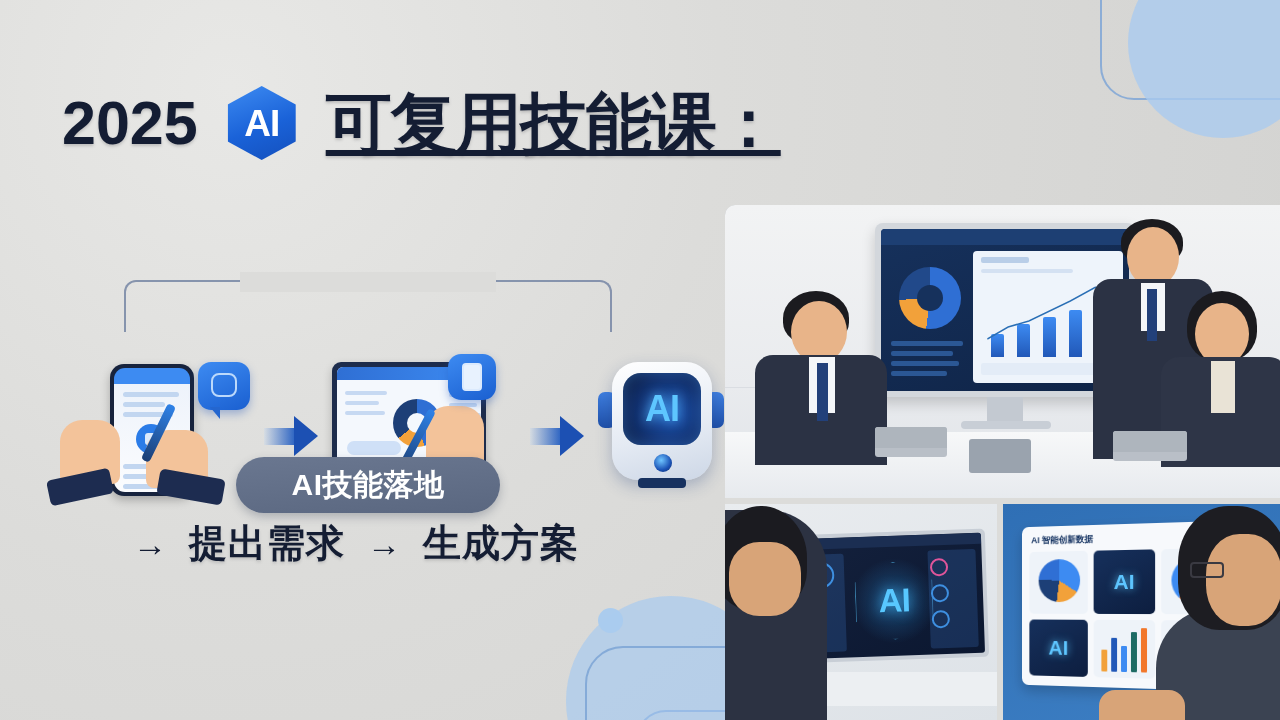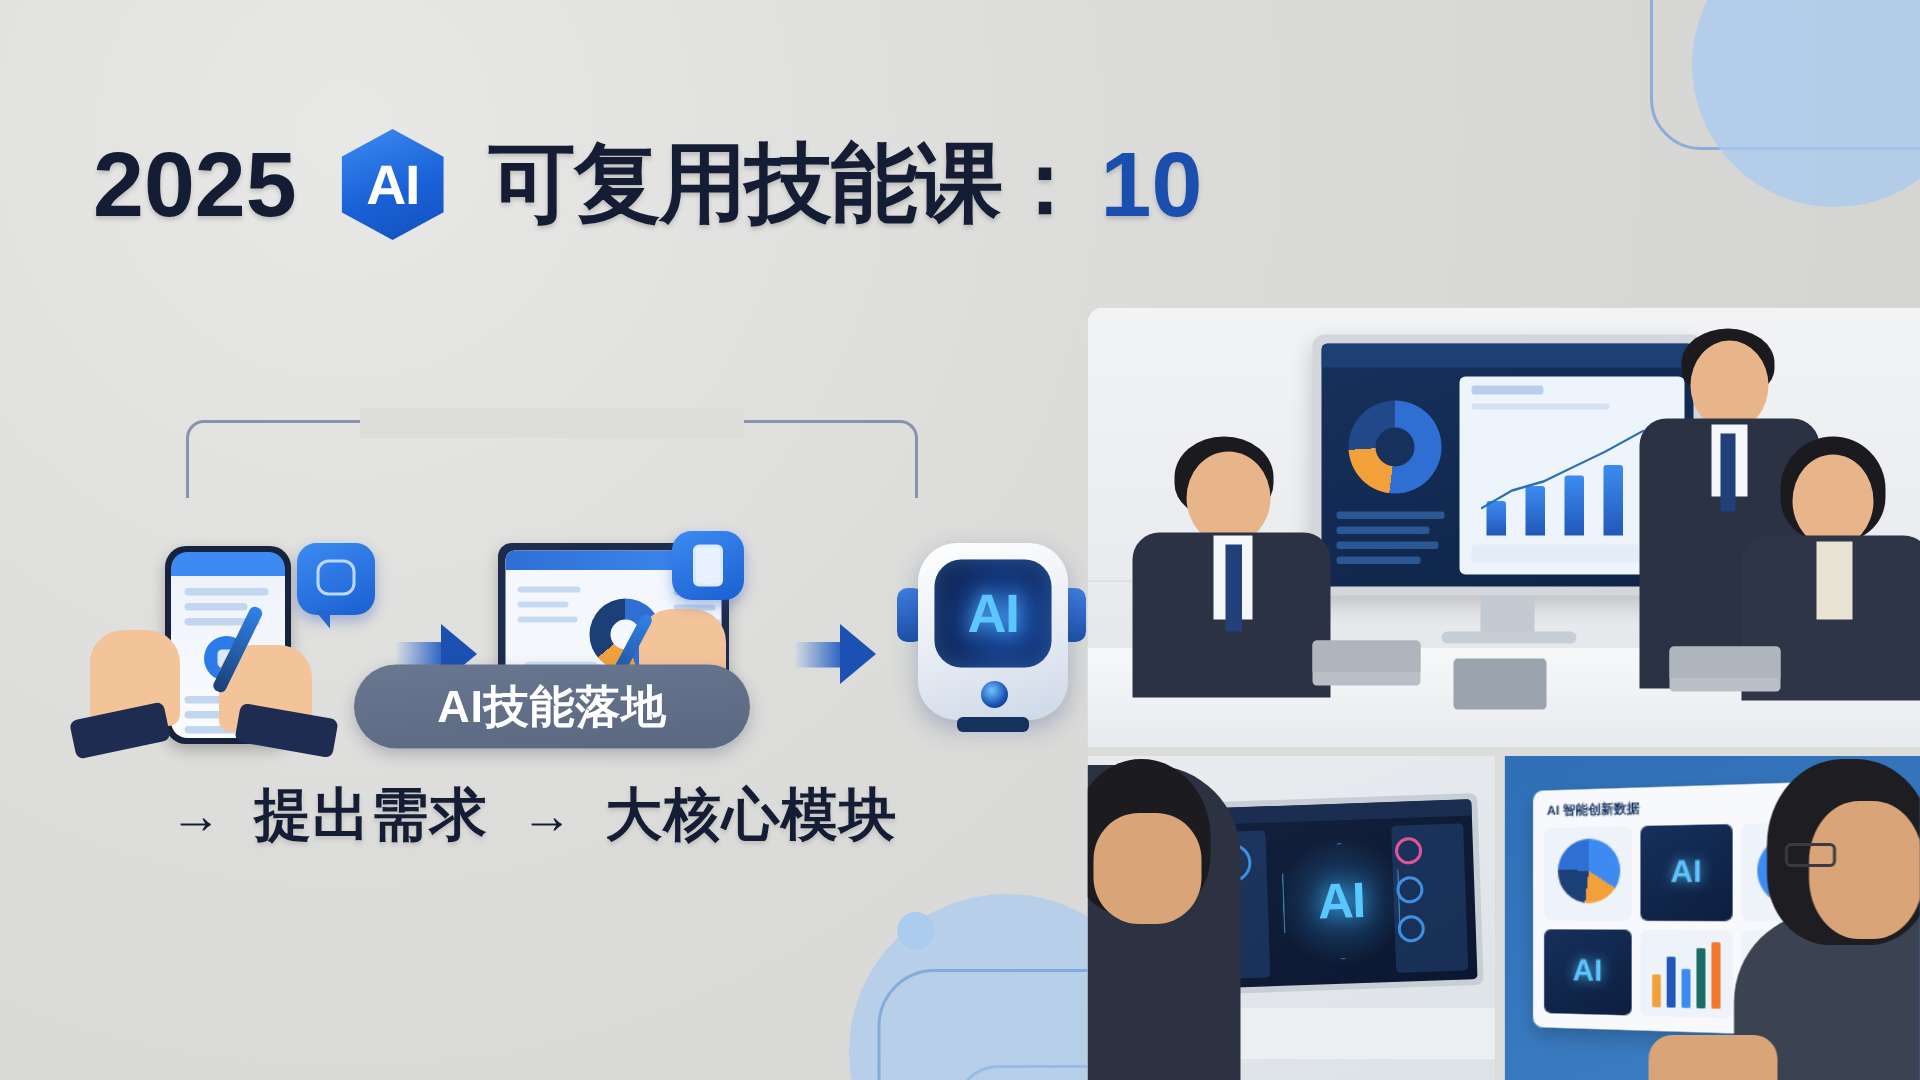--- a/index.html
+++ b/index.html
@@ -52,21 +52,21 @@
     position:absolute; left:62px; top:86px;
     display:flex; align-items:center; gap:9px;
     white-space:nowrap;
   }
   .title-txt {
     font-size:61px; font-weight:bold; letter-spacing:0px;
     line-height:1; color:#141d33;
     text-shadow:0 2px 3px rgba(90,90,95,.28);
   }
   .title-txt.blue { color:#1a4fae; }
-  .title-txt.cjk { font-size:58px; letter-spacing:-1px; }
+  .title-txt.cjk { font-size:66px; letter-spacing:-1px;text-decoration:underline; }
   .ai-hex {
     width:68px; height:74px;
     background:linear-gradient(160deg,#3d8bf2 0%,#1a62d8 55%,#1450bd 100%);
     clip-path:polygon(50% 0%, 100% 25%, 100% 75%, 50% 100%, 0% 75%, 0% 25%);
     display:flex; align-items:center; justify-content:center;
     box-shadow:0 0 16px rgba(45,120,235,.55);
     flex:none;
   }
   .ai-hex span {
     color:#fff; font-size:37px; font-weight:bold; letter-spacing:-1px;
@@ -82,21 +82,21 @@
     position:absolute; top:0; height:52px; width:100%;
     border:2.5px solid #8290ab; border-bottom:none;
     border-radius:12px 12px 0 0; opacity:.95;
   }
   .bracket .mask {
     position:absolute; left:116px; top:-8px; width:256px; height:20px;
     background:#dcdcda;
   }
 
   .pill {
-    position:absolute; left:236px; top:243px;
+    position:absolute; left:236px; top:257px;
     width:264px; height:56px; border-radius:30px;
     background:linear-gradient(175deg,#6a7790 0%,#5a6780 100%);
     display:flex; align-items:center; justify-content:center;
     box-shadow:0 4px 10px rgba(60,70,90,.3);
     z-index:4;
   }
   .pill span {
     color:#fff; font-size:30px; font-weight:bold; letter-spacing:.5px;
   }
 
@@ -415,21 +415,20 @@
   <div class="deco deco-dot-bc"></div>
 
   <div class="title-row">
     <span class="title-txt">2025</span>
     <span class="title-gap"></span>
     <span class="ai-hex">
       <span>AI</span>
     </span>
     <span class="title-gap"></span>
     <span class="title-txt cjk">可复用技能课：</span>
-    <span class="title-txt blue">10</span>
     <span class="title-gap"></span>
   </div>
 
   <div class="flow">
 
     <div class="bracket">
       <div class="bar"></div>
       <div class="mask"></div>
     </div>
 
@@ -505,21 +504,21 @@
           <div class="robot-eye"></div>
         </div>
         <div class="robot-foot"></div>
       </div>
     </div>
 
     <div class="labels">
       <span class="step-arrow">→</span>
       <span class="step-label">提出需求</span>
       <span class="step-arrow">→</span>
-      <span class="step-label">大核心模块</span>
+      <span class="step-label">生成方案</span>
     </div>
   </div>
 
   <div class="collage">
 
     <div class="ph ph-top">
       <div class="room">
         <div class="wall-ln"></div>
 
         <div class="imac">

